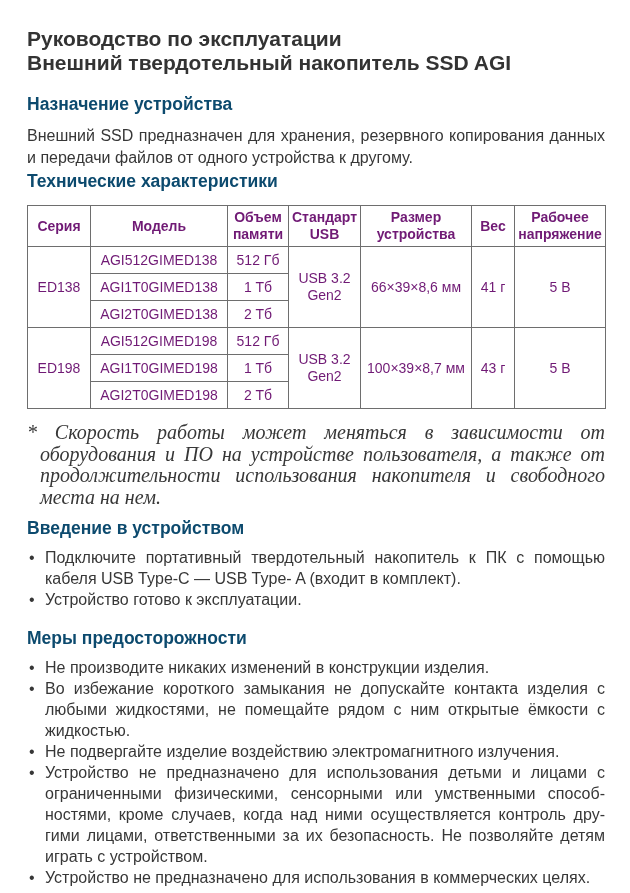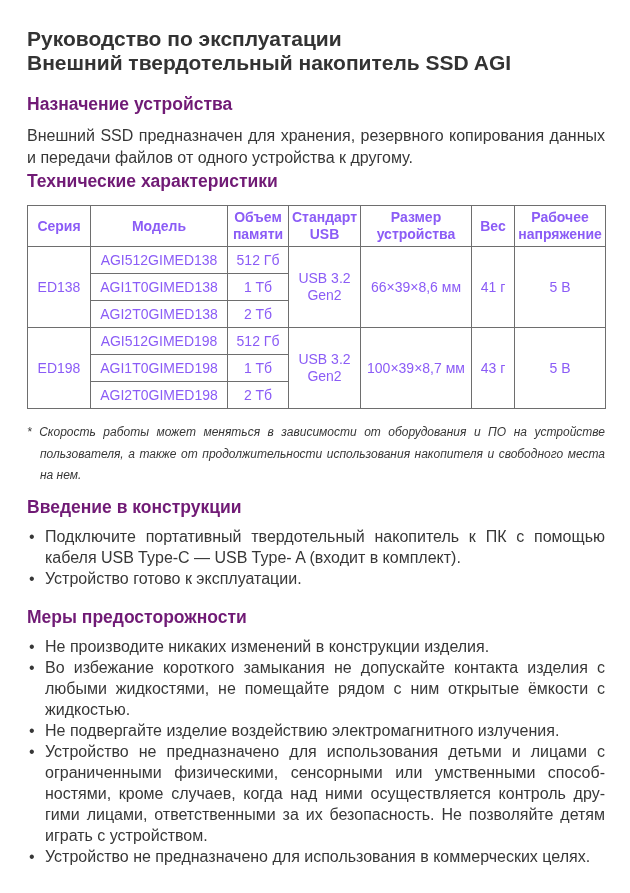--- a/index.html
+++ b/index.html
@@ -20,39 +20,39 @@
     font-size: 21px;
     line-height: 23.5px;
     font-weight: bold;
     color: #333333;
   }
   h2 {
     margin: 0;
     font-size: 17.5px;
     line-height: 21px;
     font-weight: bold;
-    color: #701a75;
+    color: #0c4a6e;
   }
   .h2-purpose  { margin-top: 20px; }
   .h2-specs    { margin-top: 3px; }
   .h2-intro    { margin-top: 10px; }
   .h2-precaut  { margin-top: 18px; }
   p.body-text {
     margin: 10px 0 0 0;
     font-size: 16px;
     line-height: 21.5px;
     text-align: justify;
   }
   table.specs {
     margin-top: 13px;
     width: 578px;
     border-collapse: collapse;
     table-layout: fixed;
     font-size: 14px;
-    color: #8b5cf6;
+    color: #701a75;
   }
   table.specs th, table.specs td {
     border: 1px solid #6e6e6e;
     text-align: center;
     vertical-align: middle;
     padding: 2px 2px;
     line-height: 17px;
     overflow: hidden;
   }
   table.specs th { font-weight: bold; height: 41px; }
@@ -60,26 +60,27 @@
   col.c-series   { width: 63px; }
   col.c-model    { width: 137px; }
   col.c-capacity { width: 61px; }
   col.c-usb      { width: 72px; }
   col.c-size     { width: 111px; }
   col.c-weight   { width: 43px; }
   col.c-voltage  { width: 91px; }
   .notes { margin-top: 13px; }
   p.note {
     margin: 0;
-    font-size: 12px;
+    font-size: 20px;
     line-height: 21.5px;
     font-style: italic;
     text-align: justify;
     padding-left: 13px;
     text-indent: -13px;
+    font-family: Liberation Serif, serif;
   }
   ul.bullets {
     margin: 8px 0 0 0;
     padding: 0;
     list-style: none;
     font-size: 16px;
     line-height: 21px;
   }
   ul.bullets li {
     position: relative;
@@ -166,21 +167,21 @@
         <td>AGI2T0GIMED198</td>
         <td>2 Тб</td>
       </tr>
     </tbody>
   </table>
 
   <div class="notes">
     <p class="note">* Скорость работы может меняться в зависимости от оборудования и ПО на устройстве пользователя, а также от продолжительности использования накопителя и свободного места на нем.</p>
   </div>
 
-  <h2 class="h2-intro">Введение в конструкции</h2>
+  <h2 class="h2-intro">Введение в устройством</h2>
   <ul class="bullets">
     <li>Подключите портативный твердотельный накопитель к ПК с помощью кабеля USB Type-C — USB Type- A (входит в комплект).</li>
     <li>Устройство готово к эксплуатации.</li>
   </ul>
 
   <h2 class="h2-precaut">Меры предосторожности</h2>
   <ul class="bullets">
     <li>Не производите никаких изменений в конструкции изделия.</li>
     <li>Во избежание короткого замыкания не допускайте контакта изделия с любыми жидкостями, не помещайте рядом с ним открытые ёмкости с жидкостью.</li>
     <li>Не подвергайте изделие воздействию электромагнитного излучения.</li>

